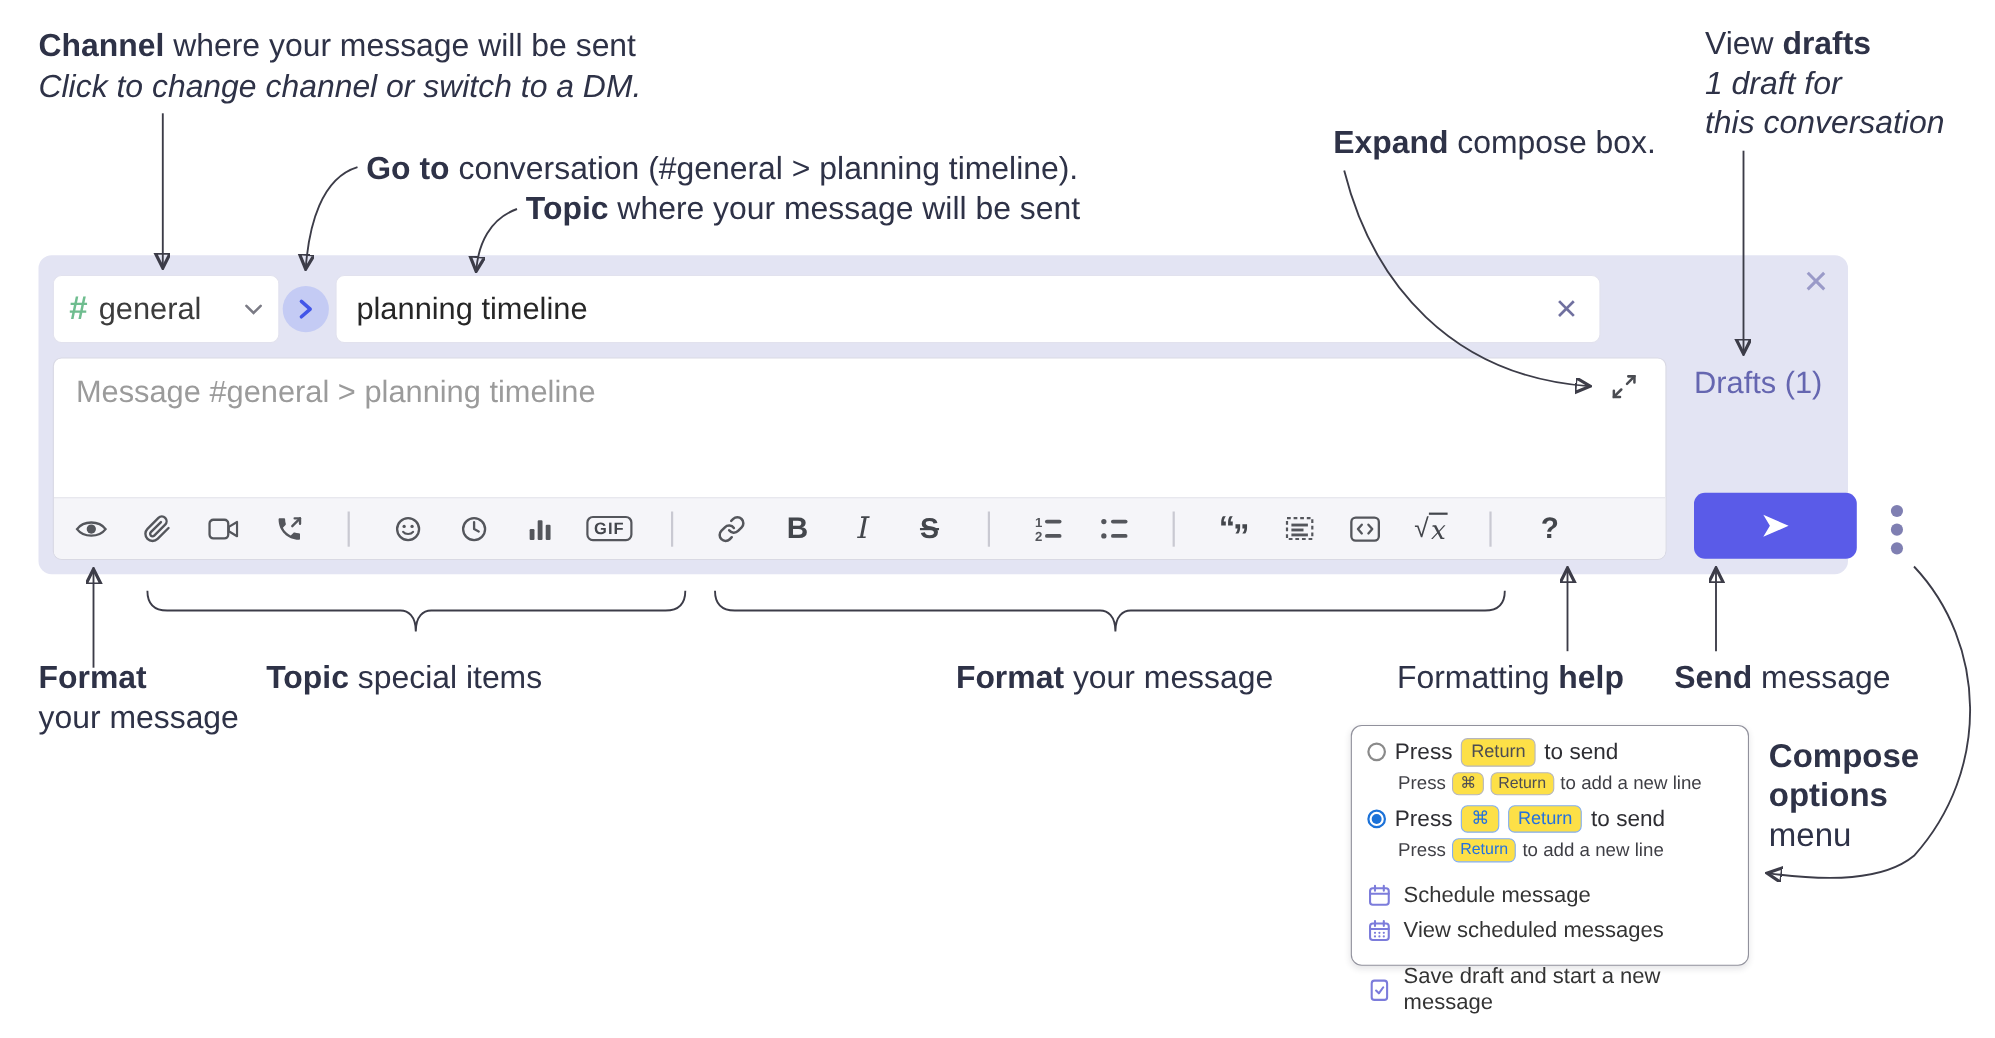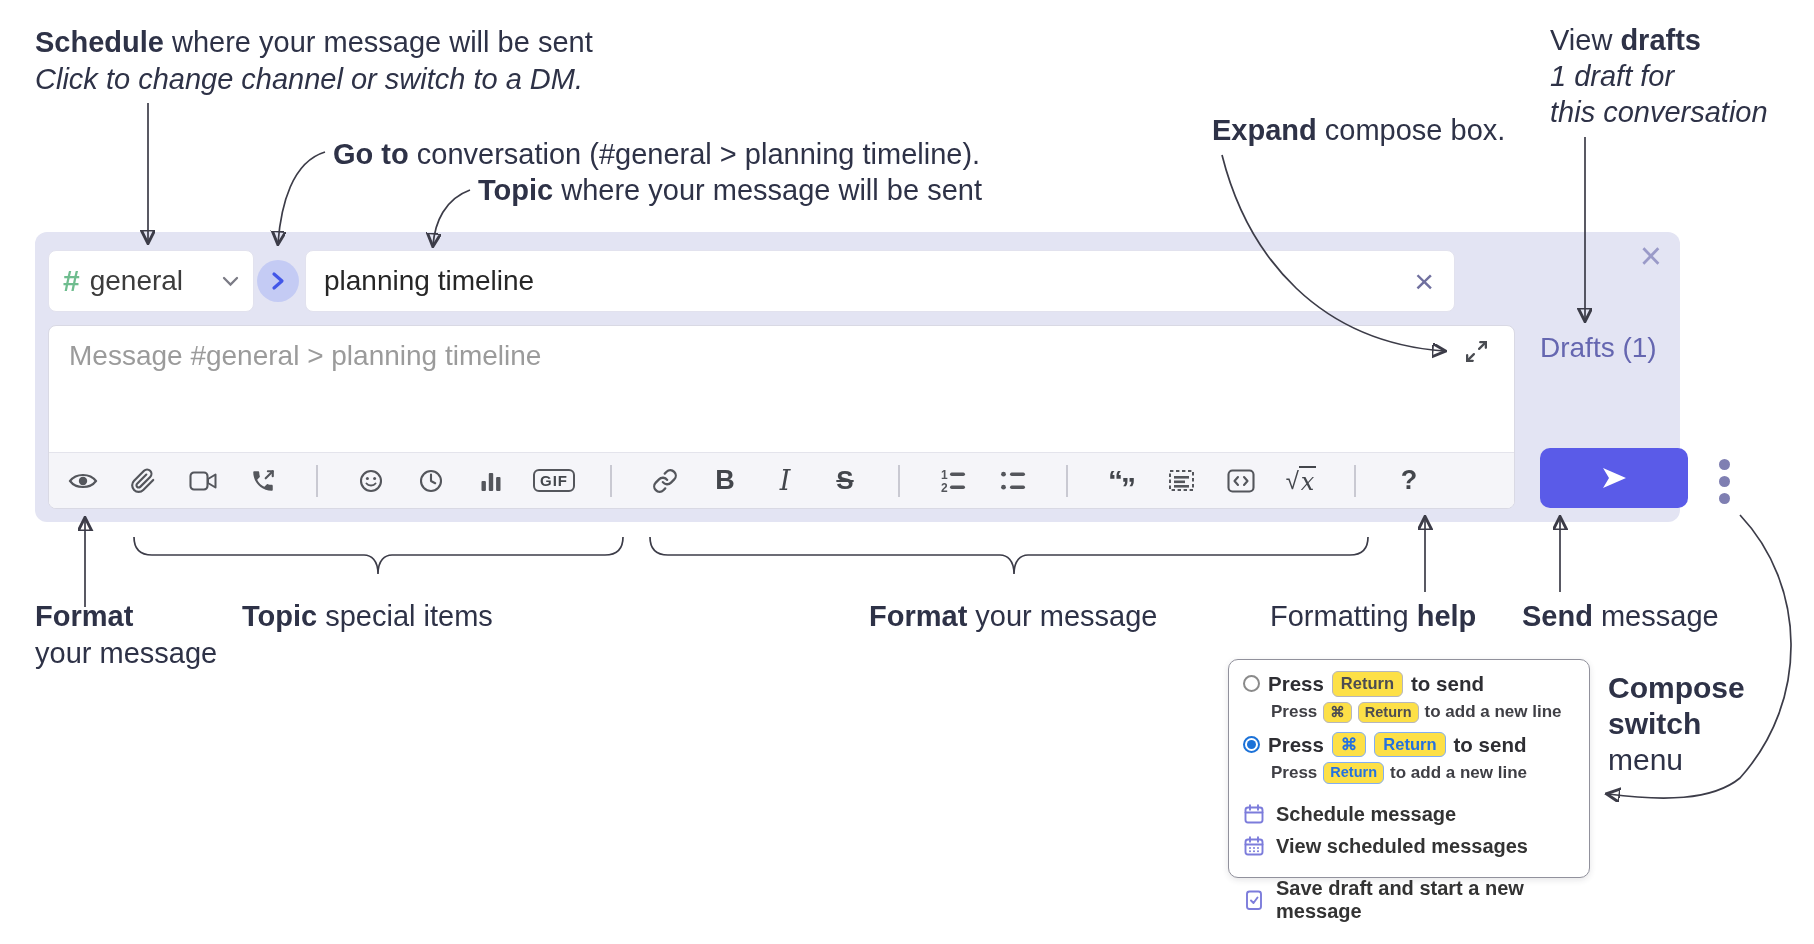--- a/index.html
+++ b/index.html
@@ -70,41 +70,41 @@
   .glyph-q { font-size:30px; font-weight:800; letter-spacing:-2px; }
   .glyph-q .q2 { display:inline-block; transform:translateY(7px); }
   .glyph-help { font-size:27px; font-weight:600; }
   .gif-box { border:2.5px solid #54565c; border-radius:6px; padding:1px 5px; font-size:15px; font-weight:700; letter-spacing:1px; }
   .math { font-size:24px; }
   .math .mx { font-style:italic; font-family:"DejaVu Serif", serif; border-top:2px solid #43464c; padding:0 2px; }
 
   
   #popup { position:absolute; left:1228px; top:659px; width:362px; height:219px; background:#fff;
            border:1.5px solid #91919c; border-radius:10px; z-index:4; padding:11px 14px 8px;
-           display:flex; flex-direction:column; box-shadow:0 2px 6px rgba(40,40,60,.12);font-weight:bold; }
+           display:flex; flex-direction:column; box-shadow:0 2px 6px rgba(40,40,60,.12); }
   .opt-main { display:flex; align-items:center; gap:8px; font-size:20.5px; color:#2e2e33; margin-bottom:5px; }
   .opt-sub  { display:flex; align-items:center; gap:6px; font-size:17px; color:#3f3f45; margin:0 0 9px 28px; }
   .radio { width:17px; height:17px; border:2px solid #8a8a8a; border-radius:50%; flex:none; display:flex; align-items:center; justify-content:center; }
   .radio.sel { border-color:#1c72d8; }
   .radio.sel i { width:9px; height:9px; border-radius:50%; background:#1c72d8; }
   kbd { font-family:inherit; font-size:16.5px; color:#4c4c52; background:#fde047; border:1.3px solid #b6b6bd;
         border-radius:6px; padding:1px 8px 2px; line-height:1.25; }
   .opt-sub kbd { font-size:14.5px; padding:0 6px 1px; }
   kbd.blue { border-color:#82aef2; color:#2471e0; }
   .pop-div { height:1.5px; background:#d6d6dc; margin:2px -14px 8px; }
   .pop-item { display:flex; align-items:center; gap:11px; font-size:20px; color:#333; margin-bottom:9px; cursor:pointer; }
   .pop-item svg { flex:none; }
 </style>
 </head>
 <body>
 
 <div id="canvas">
 
   <div class="ann" id="ann-channel">
-    <div><b>Schedule</b><span> where your message will be sent</span></div>
+    <div><b>Channel</b><span> where your message will be sent</span></div>
     <div class="it">Click to change channel or switch to a DM.</div>
   </div>
 
   <div class="ann" id="ann-goto">
     <b>Go to</b><span> conversation (#general &gt; planning timeline).</span>
   </div>
 
   <div class="ann" id="ann-topic">
     <b>Topic</b><span> where your message will be sent</span>
   </div>
@@ -303,21 +303,21 @@
     <b>Format</b><span> your message</span>
   </div>
   <div class="ann" id="ann-help">
     <span>Formatting </span><b>help</b>
   </div>
   <div class="ann" id="ann-send">
     <b>Send</b><span> message</span>
   </div>
   <div class="ann" id="ann-compose-options">
     <div><b>Compose</b></div>
-    <div><b>switch</b></div>
+    <div><b>options</b></div>
     <div>menu</div>
   </div>
 
   <div id="popup">
     <div class="opt-main">
       <span class="radio"></span>
       <span>Press</span>
       <kbd>Return</kbd>
       <span>to send</span>
     </div>

